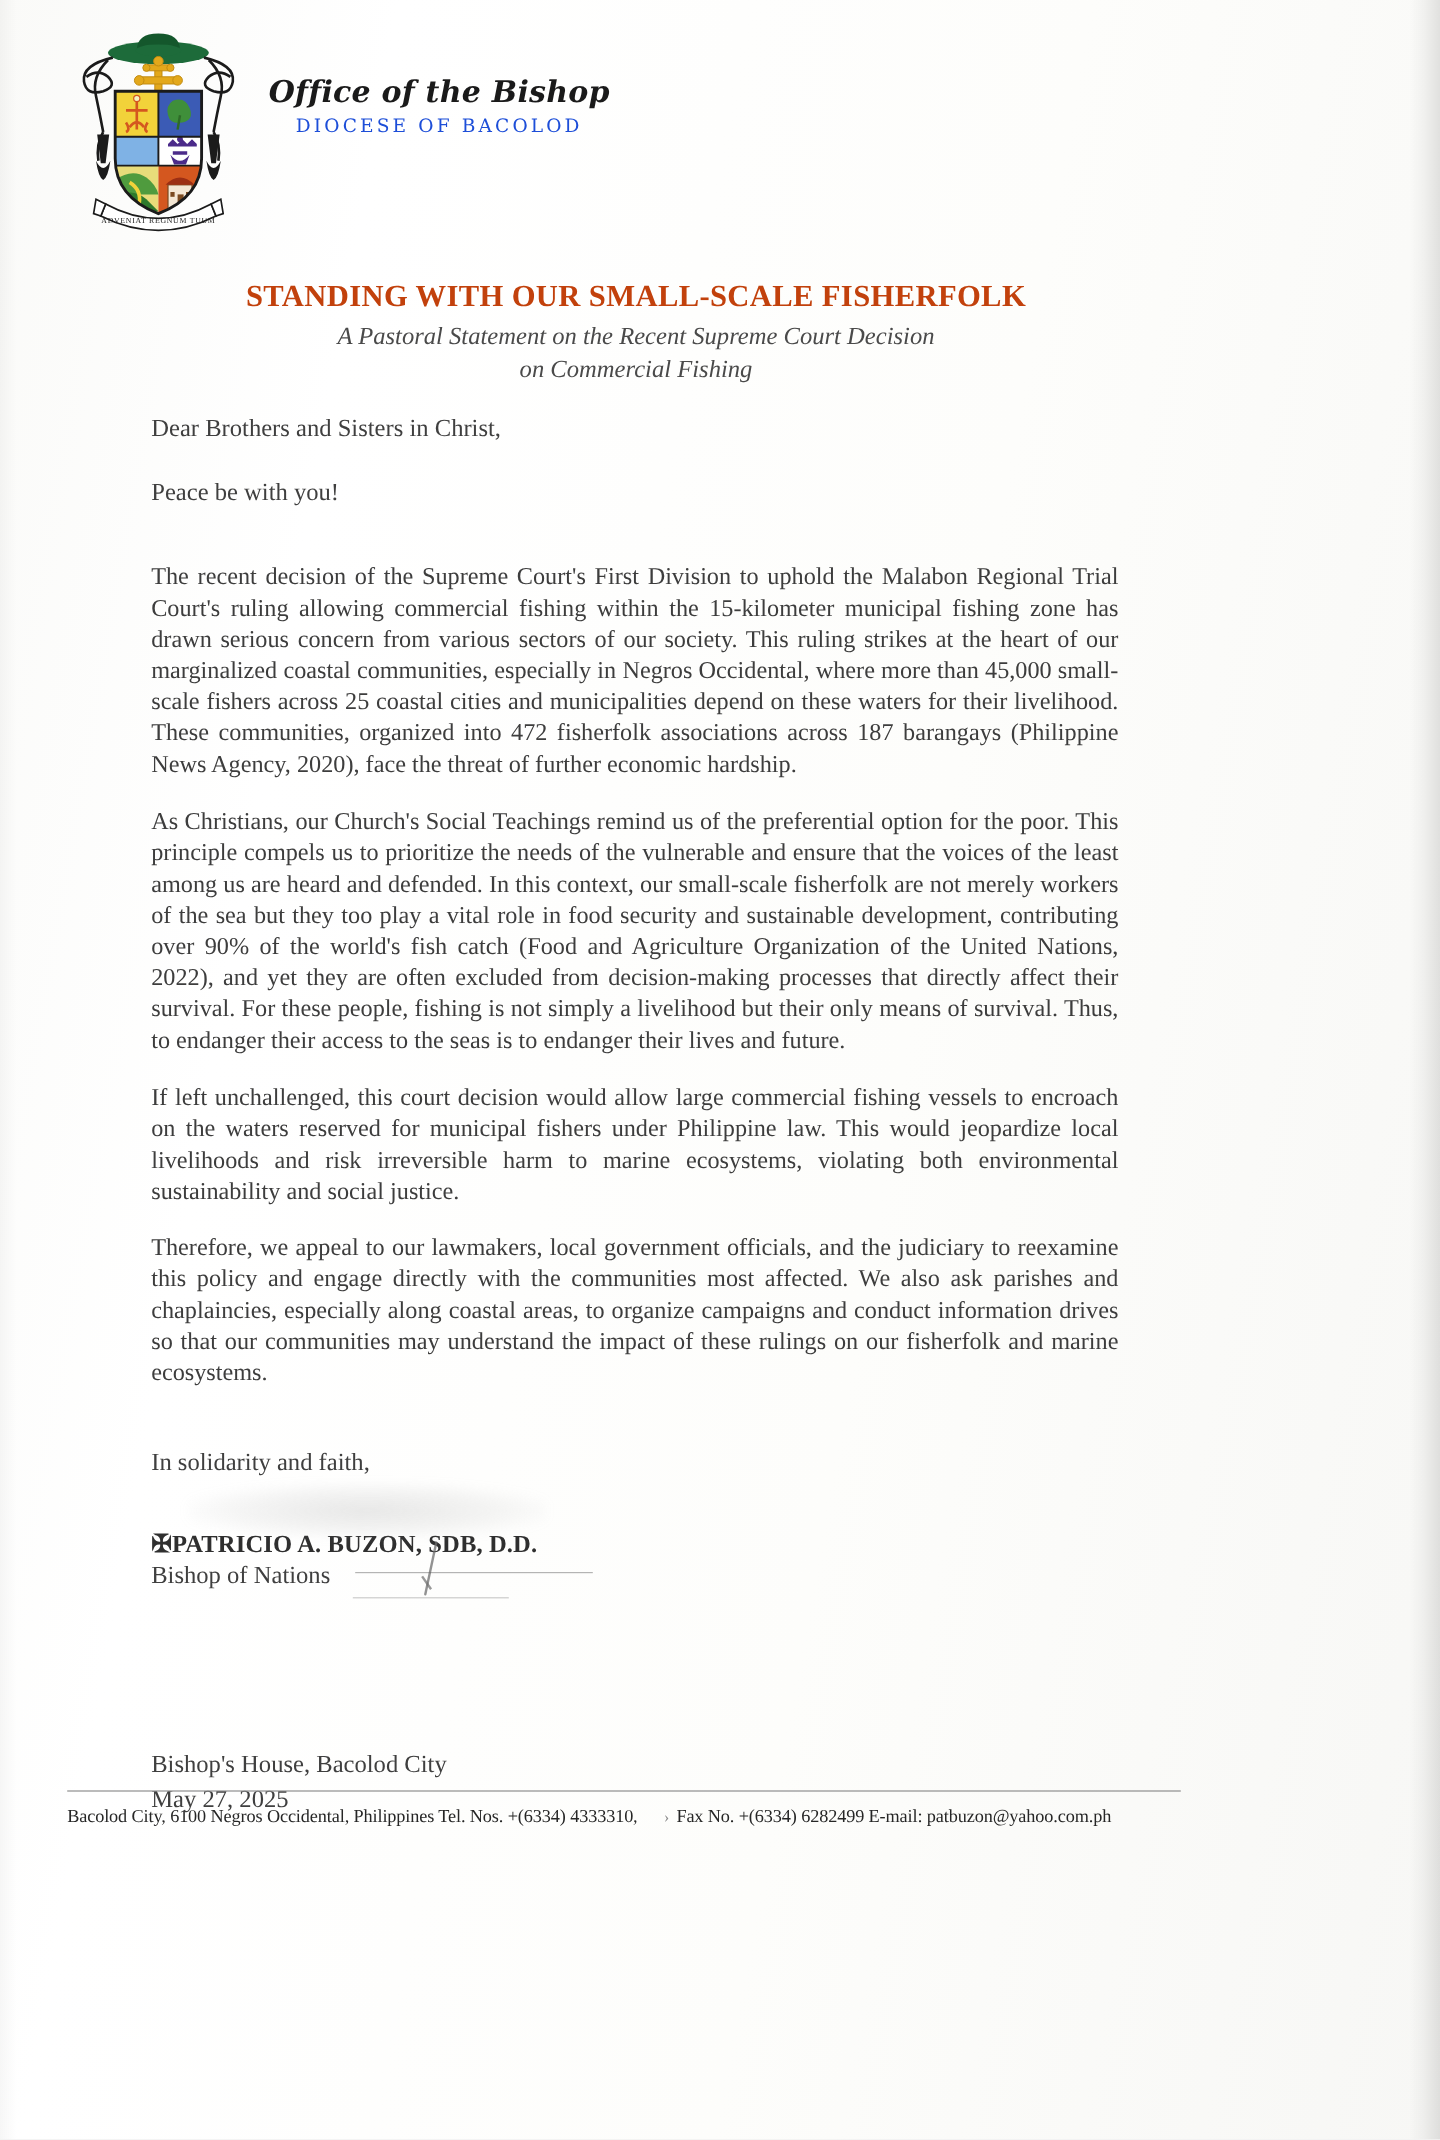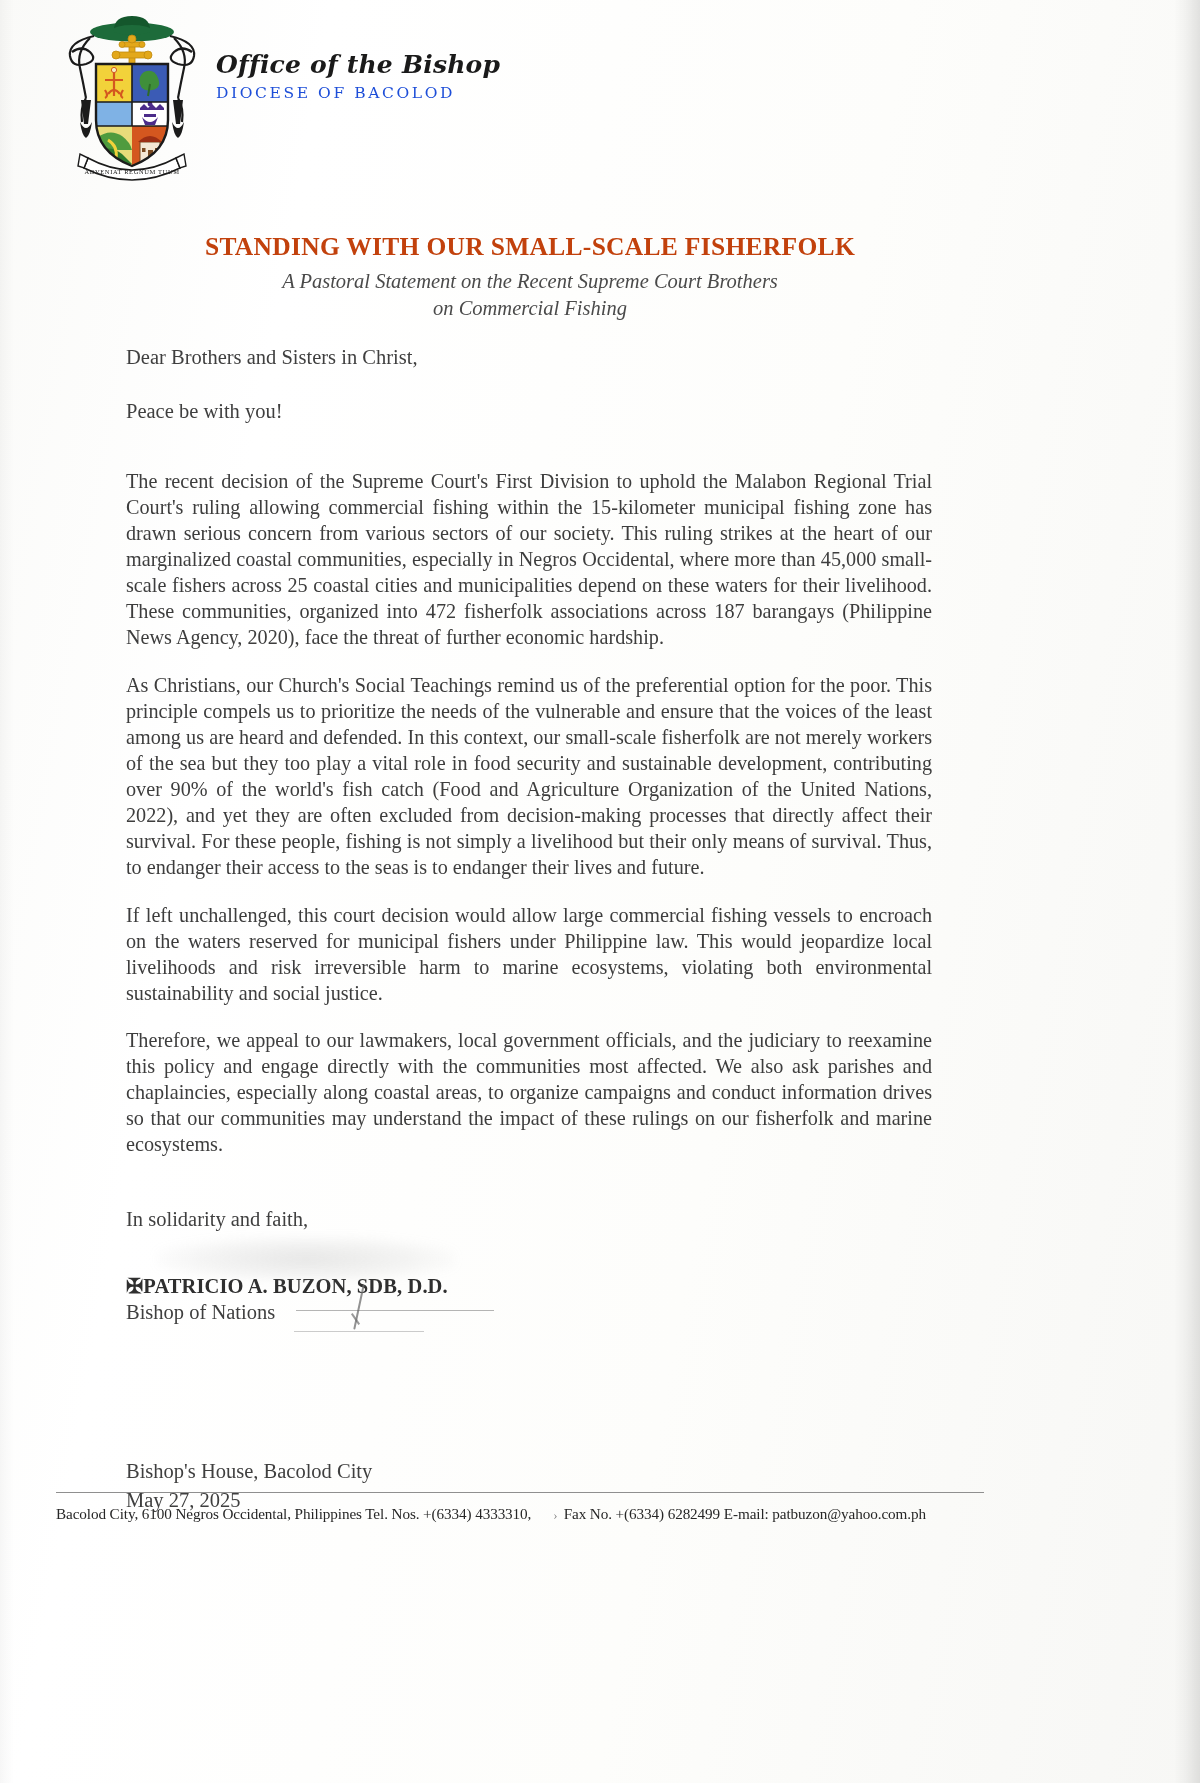--- a/index.html
+++ b/index.html
@@ -38,23 +38,24 @@
     top: 0; left: 0;
     width: 14px; height: 100%;
     background: linear-gradient(to left, rgba(255,255,255,0) 0%, rgba(0,0,0,0.03) 100%);
     pointer-events: none;
   }
 
   
   .letterhead {
     position: absolute;
     left: 56px;
-    top: 12px;
+    top: 24px;
     width: 430px;
     height: 180px;
+    text-align: center;
   }
   .crest {
     position: absolute;
     left: 0;
     top: 0;
     width: 152px;
     height: 172px;
   }
   .letterhead-text {
     position: absolute;
@@ -344,21 +345,21 @@
 
     <div class="letterhead-text">
       <div class="office-title">Office of the Bishop</div>
       <div class="diocese-line">DIOCESE OF BACOLOD</div>
     </div>
   </div>
 
   <div class="title-block">
     <div class="doc-title">STANDING WITH OUR SMALL-SCALE FISHERFOLK</div>
     <div class="doc-subtitle">
-      <div>A Pastoral Statement on the Recent Supreme Court Brothers</div>
+      <div>A Pastoral Statement on the Recent Supreme Court Decision</div>
       <div>on Commercial Fishing</div>
     </div>
   </div>
 
   <div class="body-area">
     <p class="salutation">Dear Brothers and Sisters in Christ,</p>
 
     <p class="greeting">Peace be with you!</p>
 
     <p class="para">The recent decision of the Supreme Court's First Division to uphold the Malabon Regional Trial Court's ruling allowing commercial fishing within the 15-kilometer municipal fishing zone has drawn serious concern from various sectors of our society. This ruling strikes at the heart of our marginalized coastal communities, especially in Negros Occidental, where more than 45,000 small-scale fishers across 25 coastal cities and municipalities depend on these waters for their livelihood. These communities, organized into 472 fisherfolk associations across 187 barangays (Philippine News Agency, 2020), face the threat of further economic hardship.</p>

